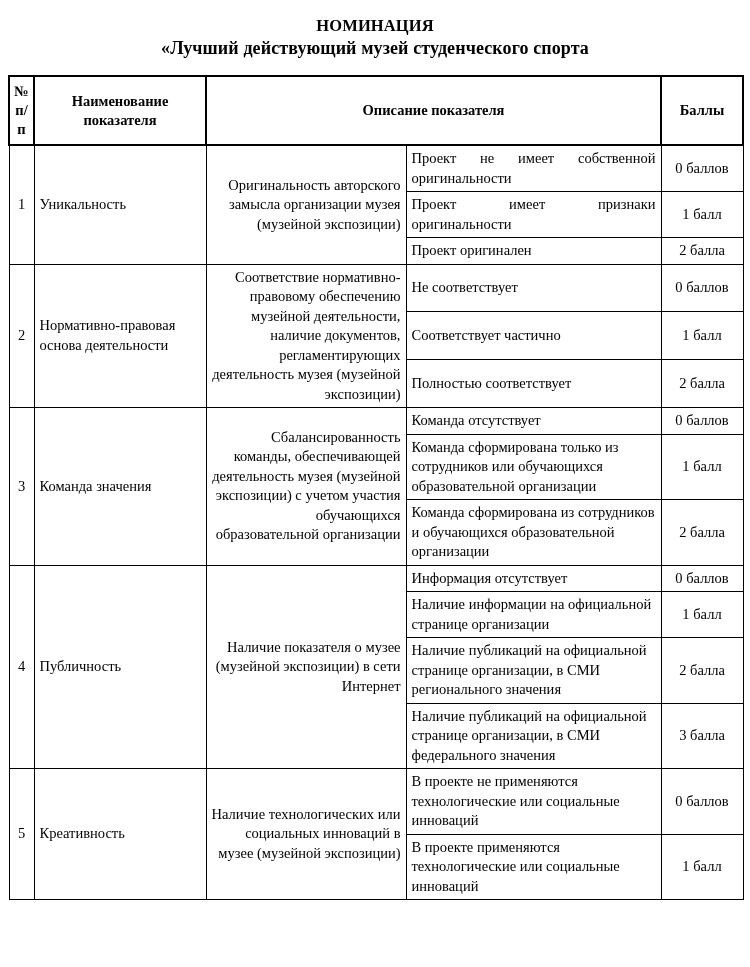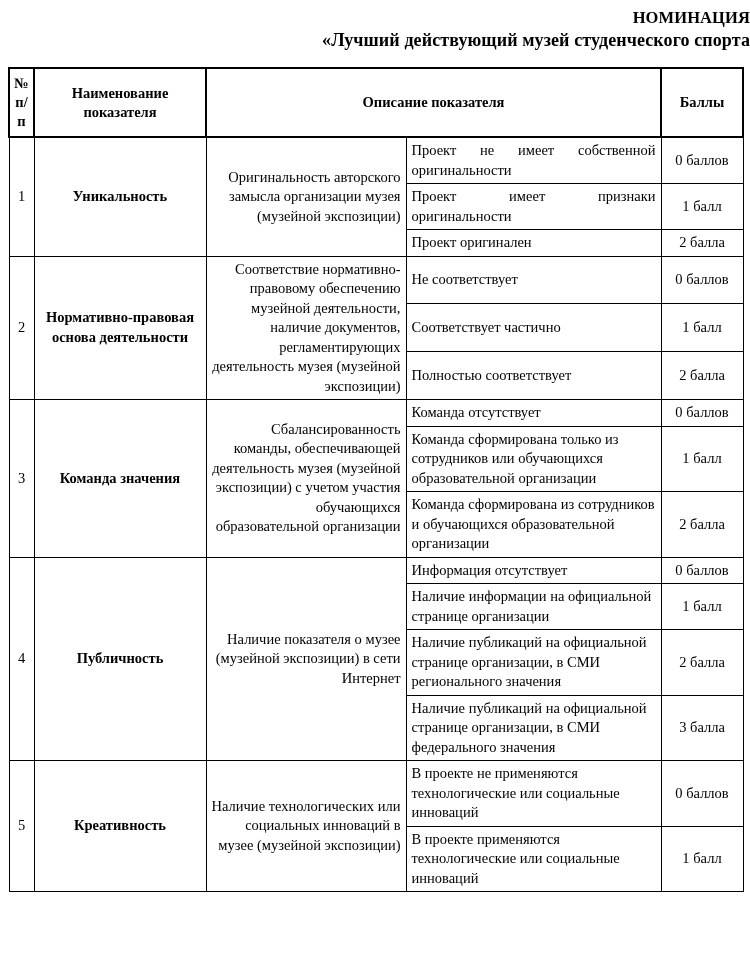--- a/index.html
+++ b/index.html
@@ -18,22 +18,22 @@
 
   .page {
     width: 750px;
     height: 967px;
     position: relative;
     box-sizing: border-box;
   }
 
   
   .title-block {
-    padding-top: 6px;
-    text-align: right;
+    padding-top: 14px;
+    text-align: center;
   }
   .title-line {
     font-weight: bold;
     font-size: 18px;
     line-height: 23px;
     letter-spacing: 0.1px;
   }
   .title-main {
     font-size: 16.5px;
   }
@@ -71,25 +71,24 @@
   col.c-name  { width: 172px; }
   col.c-desc  { width: 200px; }
   col.c-crit  { width: 255px; }
   col.c-score { width: 82px; }
 
   .cell-num {
     text-align: center;
     vertical-align: middle;
   }
   .cell-name {
-    text-align: center;
+    text-align: left;
     vertical-align: middle;
     padding-left: 6px;
     padding-right: 6px;
-    font-weight: bold;
   }
   .cell-desc {
     text-align: right;
     vertical-align: middle;
   }
   .cell-crit {
     text-align: left;
     vertical-align: middle;
   }
   .cell-crit.justify {

